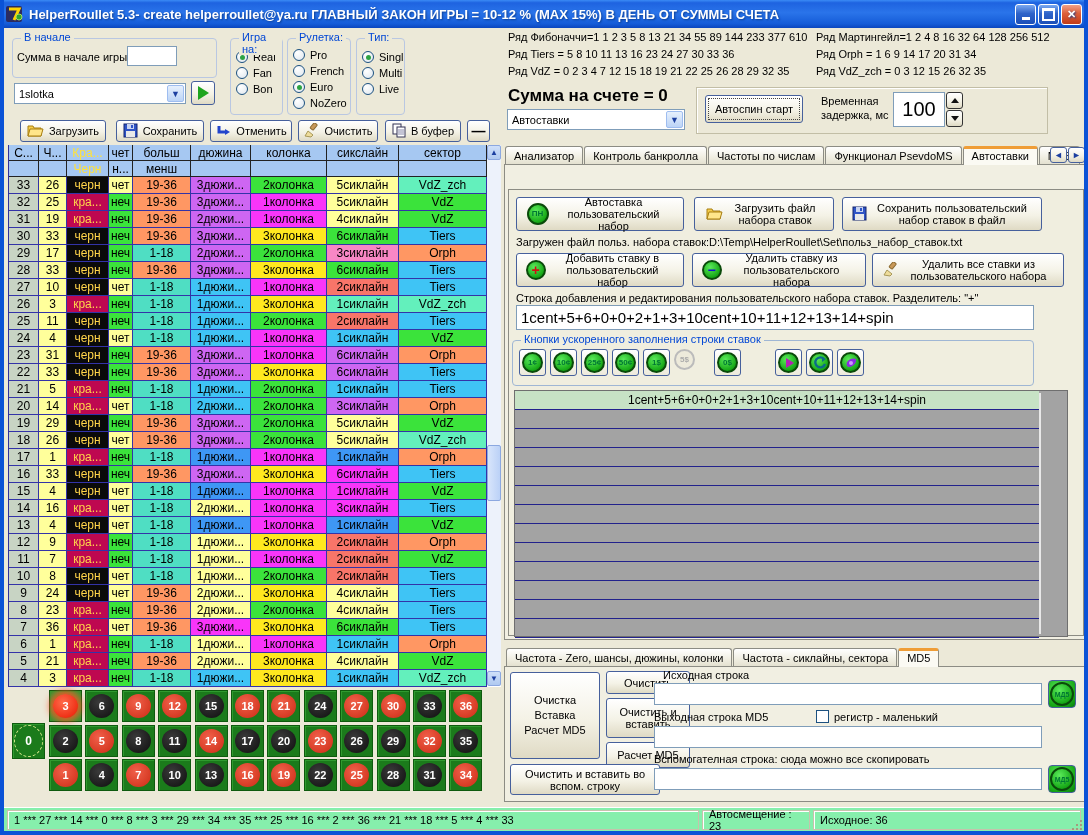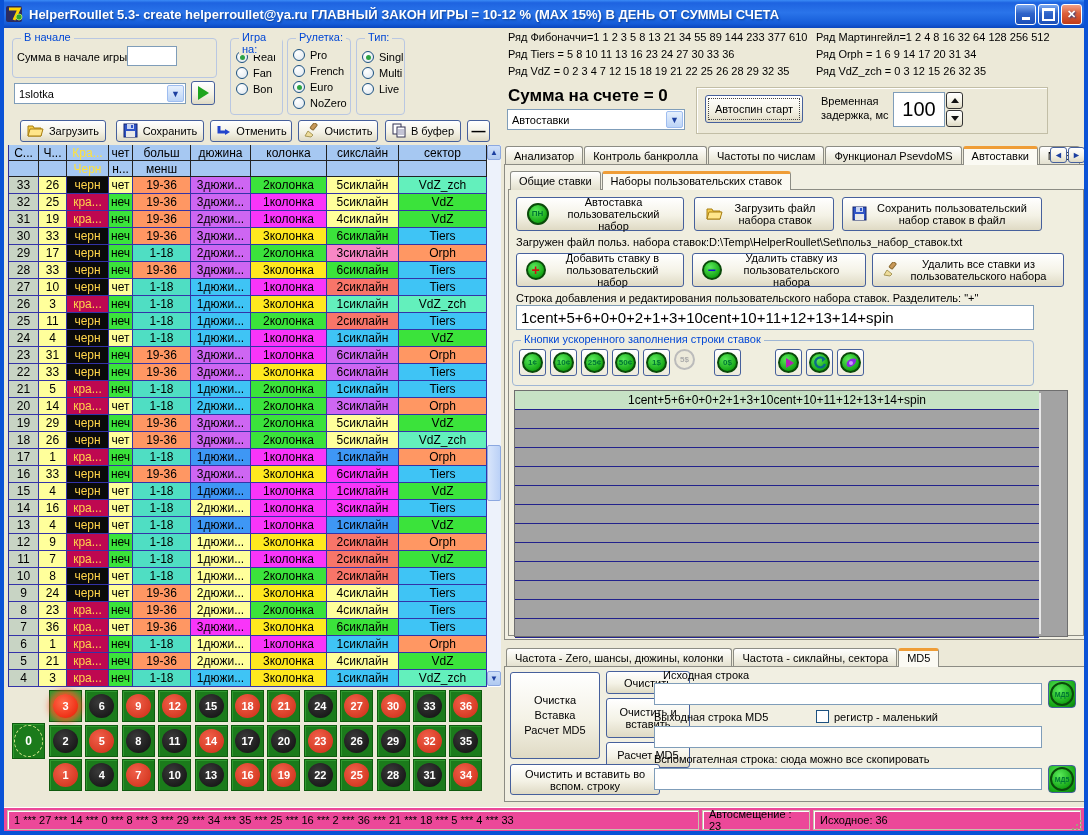--- a/index.html
+++ b/index.html
@@ -733,24 +733,20 @@
       <div class="tab">Контроль банкролла</div>
       <div class="tab">Частоты по числам</div>
       <div class="tab">Функционал PsevdoMS</div>
       <div class="tab active">Автоставки</div>
       <div class="tab">MD5</div>
     </div>
   <div class="abs btn" style="left:1046px;top:147px;width:17px;height:16px;color:#1C3FA0;font-size:9px;">◄</div>
   <div class="abs btn" style="left:1064px;top:147px;width:17px;height:16px;color:#1C3FA0;font-size:9px;">►</div>
   <div class="abs tpanel" style="left:500px;top:164px;width:584px;height:476px;"></div>
 
-  <div class="abs tabrow" style="left:506px;top:169px;height:21px;z-index:2;" id="sub-tabs">
-      <div class="tab">Общие ставки</div>
-      <div class="tab active">Наборы пользовательских ставок</div>
-    </div>
   <div class="abs tpanel" style="left:504px;top:189px;width:576px;height:447px;background:#F0EEDF;"></div>
 
   <div class="abs btn" style="left:512px;top:197px;width:168px;height:34px;z-index:3;">
     <span class="gcoin" style="width:22px;height:22px;font-size:8px;">
         <span>ПН</span>
       </span>
     <span style="width:120px;">Автоставка пользовательский набор</span>
   </div>
   <div class="abs btn" style="left:838px;top:197px;width:200px;height:34px;z-index:3;">
     <span><svg width="15" height="15" viewBox="0 0 15 15">
@@ -896,21 +892,21 @@
   <input class="abs edit" style="left: 650px; top: 726px; width: 388px; height: 22px; z-index: 3;">
 
   <span class="abs txt" style="left:650px;top:753px;z-index:3;">Вспомогателная строка: сюда можно все скопировать</span>
   <input class="abs edit" style="left: 650px; top: 768px; width: 388px; height: 22px; z-index: 3;">
   <div class="abs gcoin" style="left:1044px;top:765px;width:28px;height:28px;z-index:3;border:1px solid #46609C;border-radius:4px;">
     <span class="gcoin" style="width:24px;height:24px;font-size:7px;">
         <span>МД5</span>
       </span>
   </div>
 
-  <div class="abs" style="left:0px;top:807px;width:1080px;height:24px;background:#ec4899;border-top:1px solid #fff;">
+  <div class="abs" style="left:0px;top:807px;width:1080px;height:24px;background:#86efac;border-top:1px solid #fff;">
     <div class="statusbox abs" style="left:3px;top:2px;width:692px;height:20px;white-space:nowrap;overflow:hidden;">
       <span>1 *** 27 *** 14 *** 0 *** 8 *** 3 *** 29 *** 34 *** 35 *** 25 *** 16 *** 2 *** 36 *** 21 *** 18 *** 5 *** 4 *** 33</span>
     </div>
     <div class="statusbox abs" style="left:698px;top:2px;width:108px;height:20px;">
       <span>Автосмещение : 23</span>
     </div>
     <div class="statusbox abs" style="left:809px;top:2px;width:268px;height:20px;">
       <span>Исходное: 36</span>
     </div>
     <div class="abs" style="right:2px;bottom:2px;width:12px;height:12px;">

